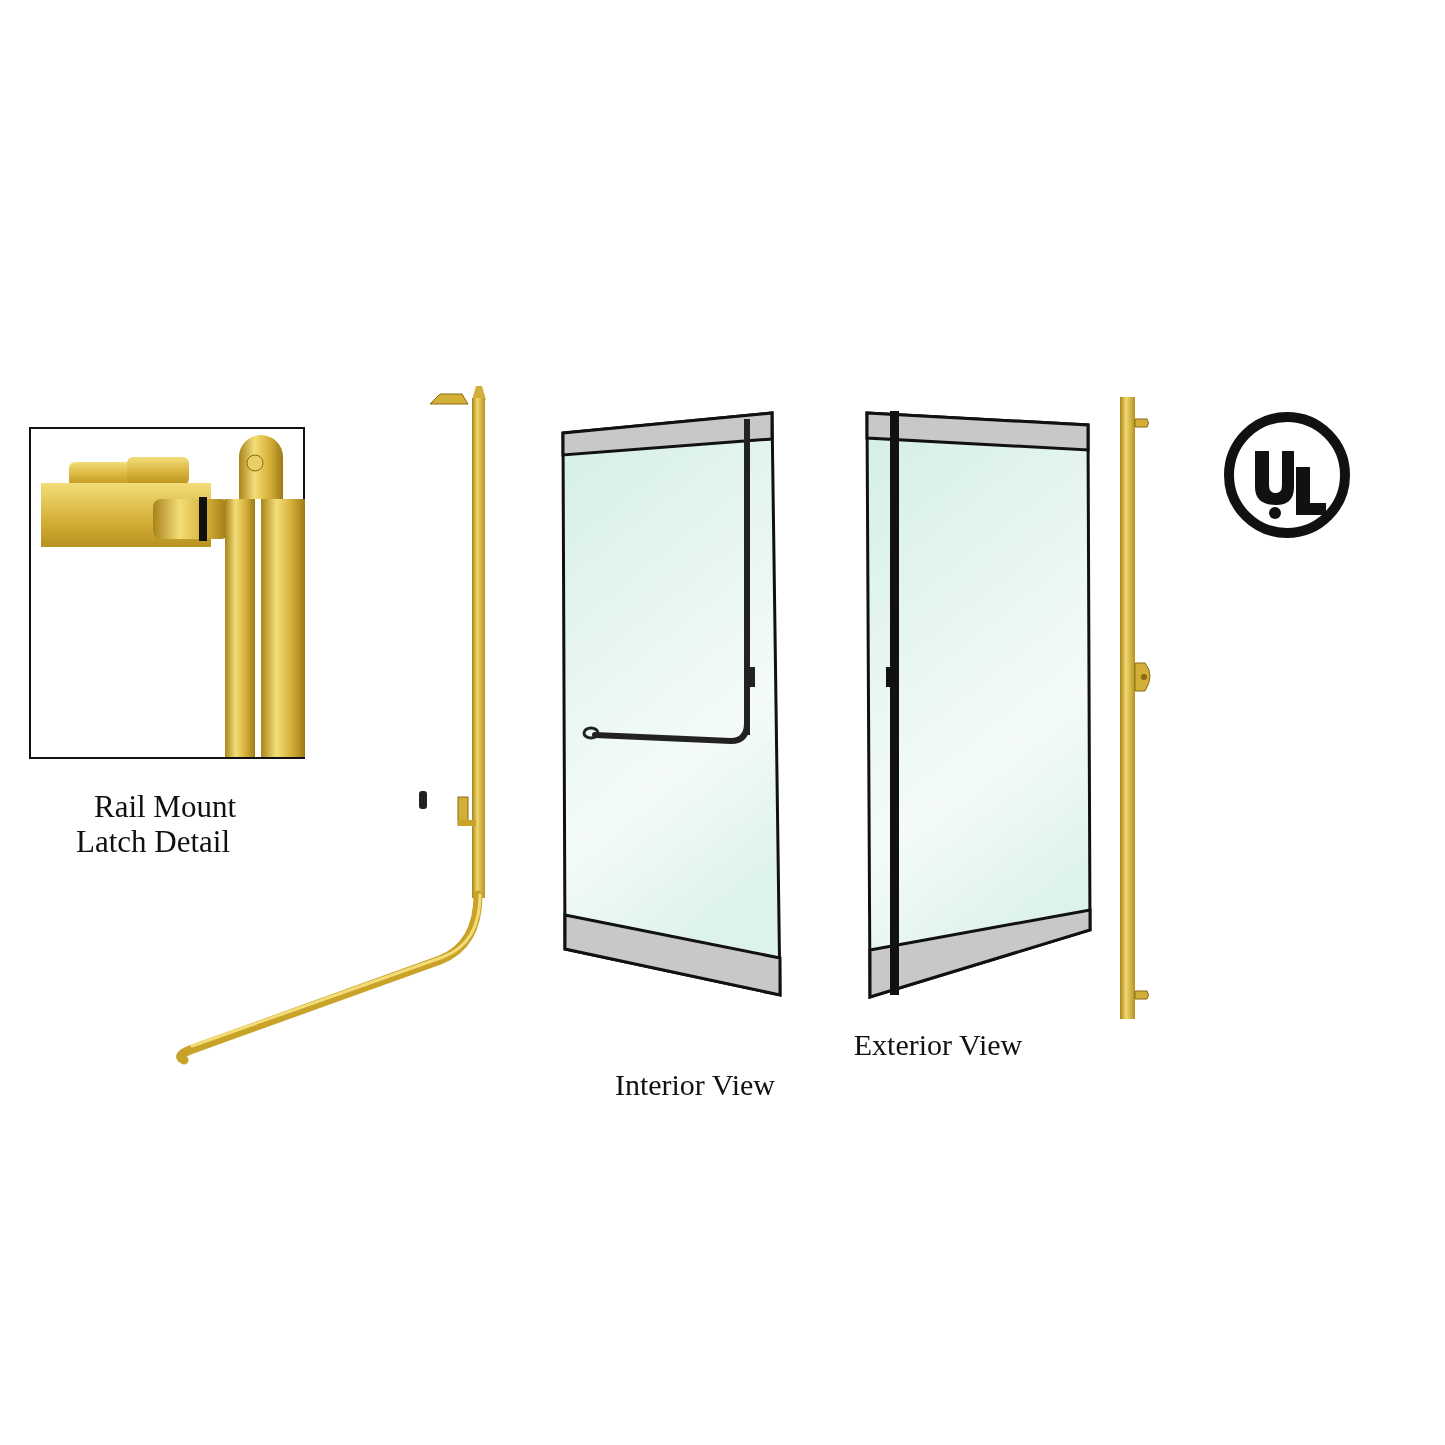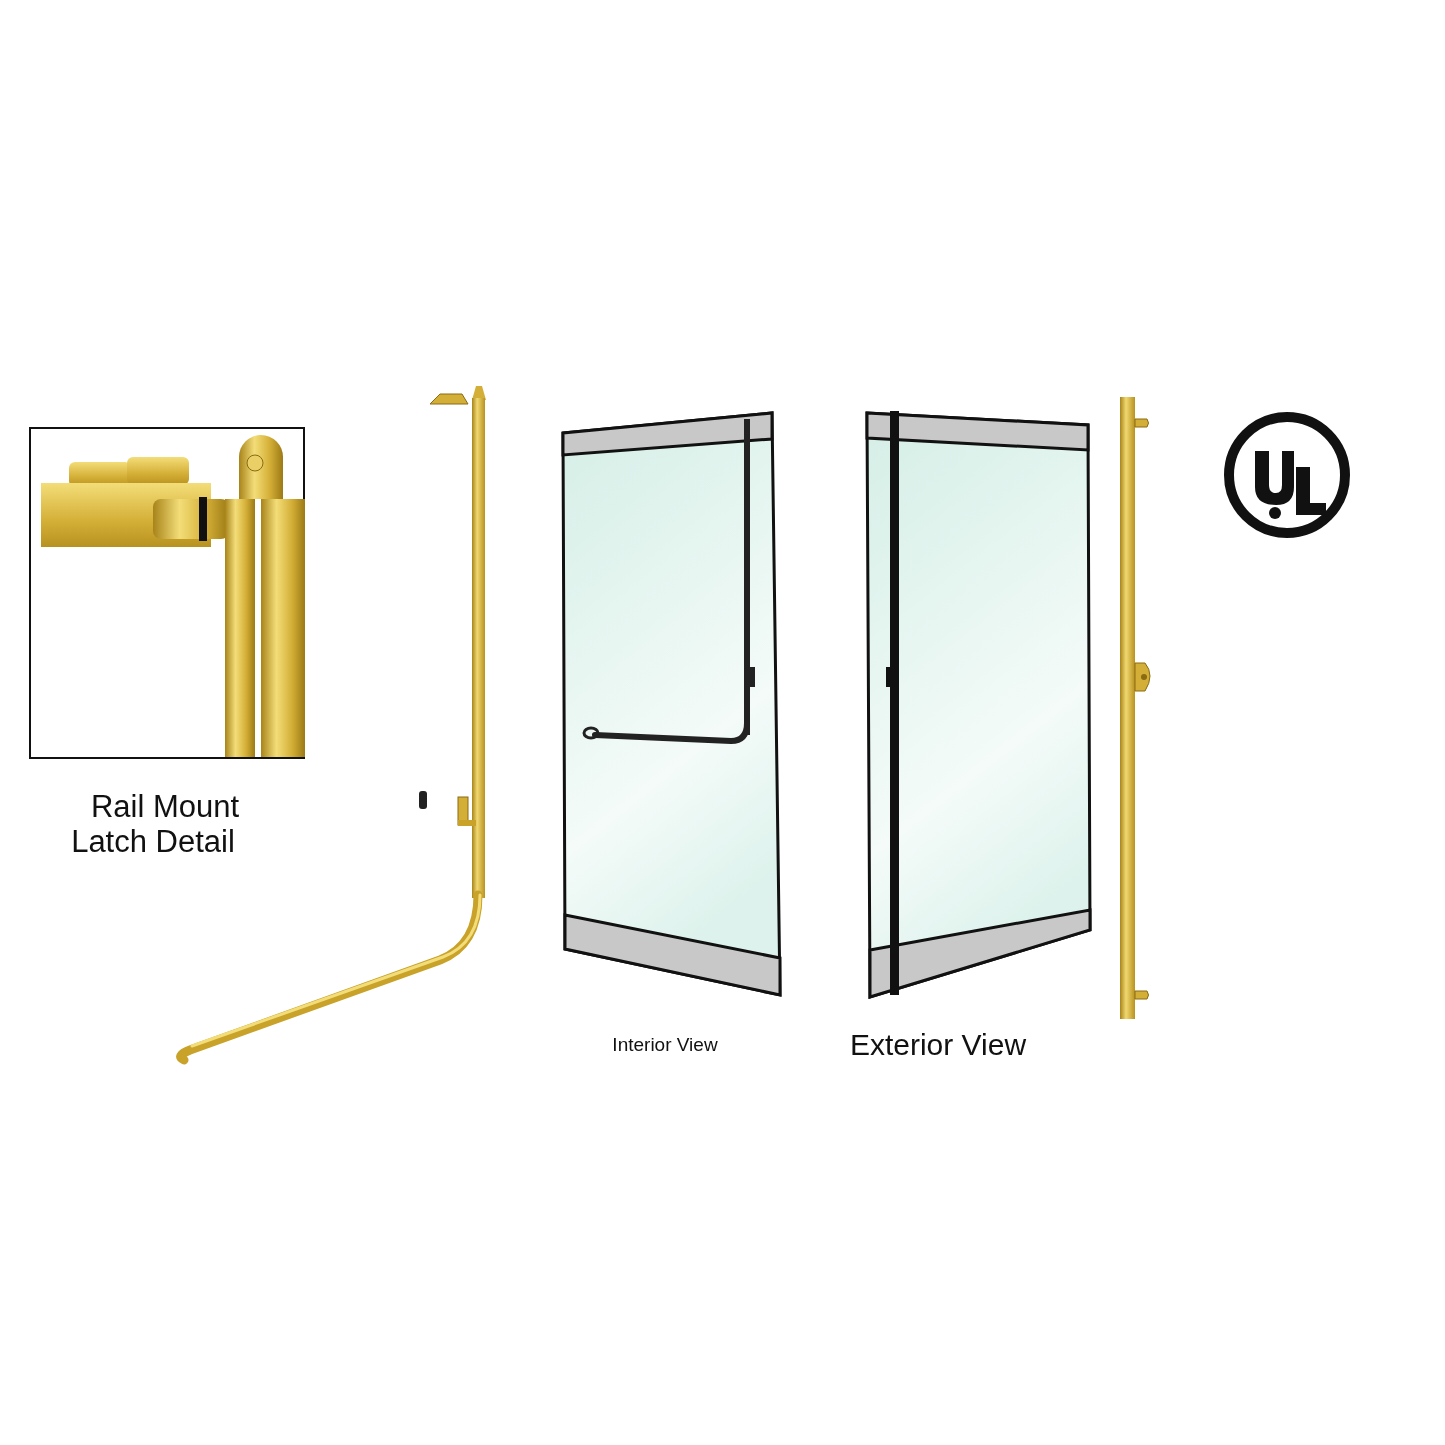--- a/index.html
+++ b/index.html
@@ -1,18 +1,18 @@
 <!DOCTYPE html>
 <html><head>
 <meta charset="utf-8">
 <style>
   html, body { margin:0; padding:0; background:#ffffff; }
   body { width:1445px; height:1445px; position:relative; overflow:hidden; font-family:"Liberation Sans", sans-serif; }
   .abs { position:absolute; }
-  .label { position:absolute; color:#111; font-size:31px; line-height:34px; text-align:center; font-family:Liberation Sans, sans-serif; }
+  .label { position:absolute; color:#111; font-size:31px; line-height:34px; text-align:center; font-family:Liberation Serif, serif; }
   svg { position:absolute; overflow:visible; }
 </style>
 </head>
 <body>
 
 <div class="abs" style="left:29px;top:427px;width:276px;height:332px;border:2px solid #111;box-sizing:border-box;background:#fff;">
   <svg width="276" height="332" viewBox="0 0 276 332" style="left:-2px;top:-2px;">
     <defs>
       <linearGradient id="brassV" x1="0" x2="1" y1="0" y2="0">
         <stop offset="0" stop-color="#A8841A"></stop>
@@ -79,21 +79,21 @@
   <polygon points="8,28 217,8 225,590 10,544" fill="url(#glassG)" stroke="#111" stroke-width="3"></polygon>
   <polygon points="8,28 217,8 217,34 8,50" fill="#C8C8C8" stroke="#111" stroke-width="3"></polygon>
   <polygon points="10,510 225,553 225,590 10,544" fill="#C8C8C8" stroke="#111" stroke-width="3"></polygon>
 
   <path d="M192 14 L192 330" stroke="#222" stroke-width="6"></path>
   <rect x="190" y="262" width="10" height="20" fill="#222"></rect>
 
   <path d="M192 318 Q192 336 176 336 L40 330" fill="none" stroke="#222" stroke-width="6" stroke-linecap="round"></path>
   <ellipse cx="36" cy="328" rx="7" ry="5" fill="none" stroke="#222" stroke-width="3"></ellipse>
 </svg>
-<div class="label" style="left:555px;top:1028px;width:220px;font-size:19px;">Interior View</div>
+<div class="label" style="left:555px;top:1068px;width:220px;font-size:30px;text-align:right;">Interior View</div>
 
 <svg width="240" height="600" viewBox="0 0 240 600" style="left:860px;top:405px;">
   <polygon points="7,8 228,20 230,525 10,592" fill="url(#glassG)" stroke="#111" stroke-width="3"></polygon>
   <polygon points="7,8 228,20 228,45 7,33" fill="#C8C8C8" stroke="#111" stroke-width="3"></polygon>
   <polygon points="10,545 230,505 230,525 10,592" fill="#C8C8C8" stroke="#111" stroke-width="3"></polygon>
 
   <rect x="30" y="6" width="9" height="584" fill="#111"></rect>
   <rect x="26" y="262" width="8" height="20" fill="#111"></rect>
 </svg>
 <div class="label" style="left:828px;top:1028px;width:220px;font-size:30px;">Exterior View</div>

